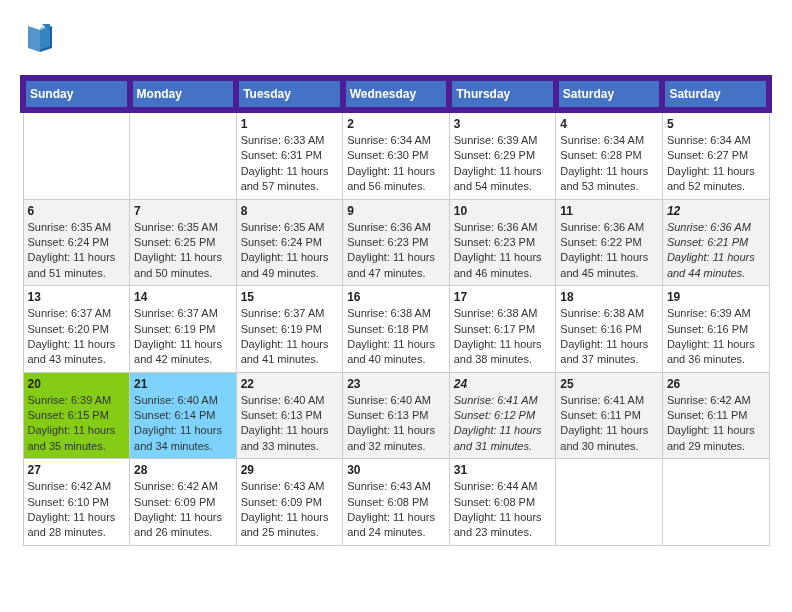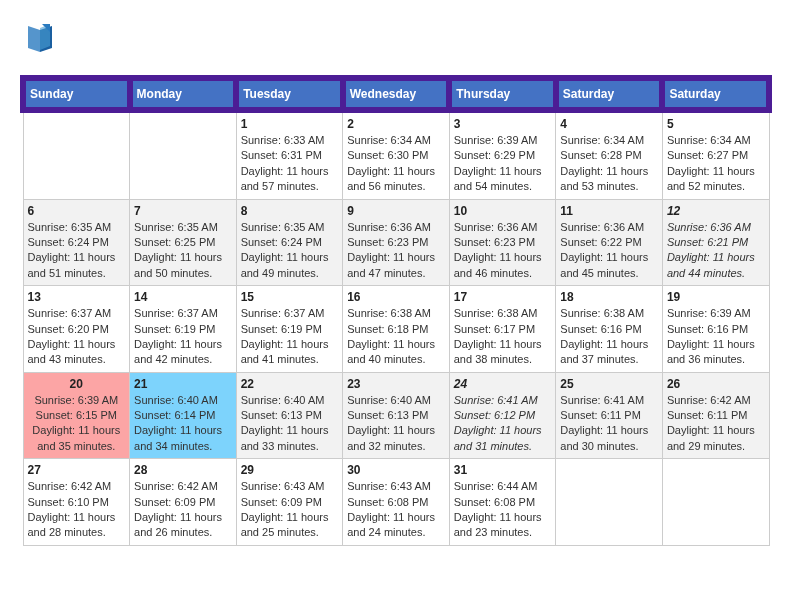--- a/index.html
+++ b/index.html
@@ -240,21 +240,21 @@
 Daylight: 11 hours and 37 minutes.</div>
         </td>
         <td>
           <div class="day-number">19</div>
           <div class="day-info">Sunrise: 6:39 AM
 Sunset: 6:16 PM
 Daylight: 11 hours and 36 minutes.</div>
         </td>
       </tr>
       <tr>
-        <td style="background-color: #fca5a5; text-align: center;">
+        <td style="background-color: #84cc16;">
           <div class="day-number">20</div>
           <div class="day-info">Sunrise: 6:39 AM
 Sunset: 6:15 PM
 Daylight: 11 hours and 35 minutes.</div>
         </td>
         <td style="background-color: #7dd3fc;">
           <div class="day-number">21</div>
           <div class="day-info">Sunrise: 6:40 AM
 Sunset: 6:14 PM
 Daylight: 11 hours and 34 minutes.</div>

